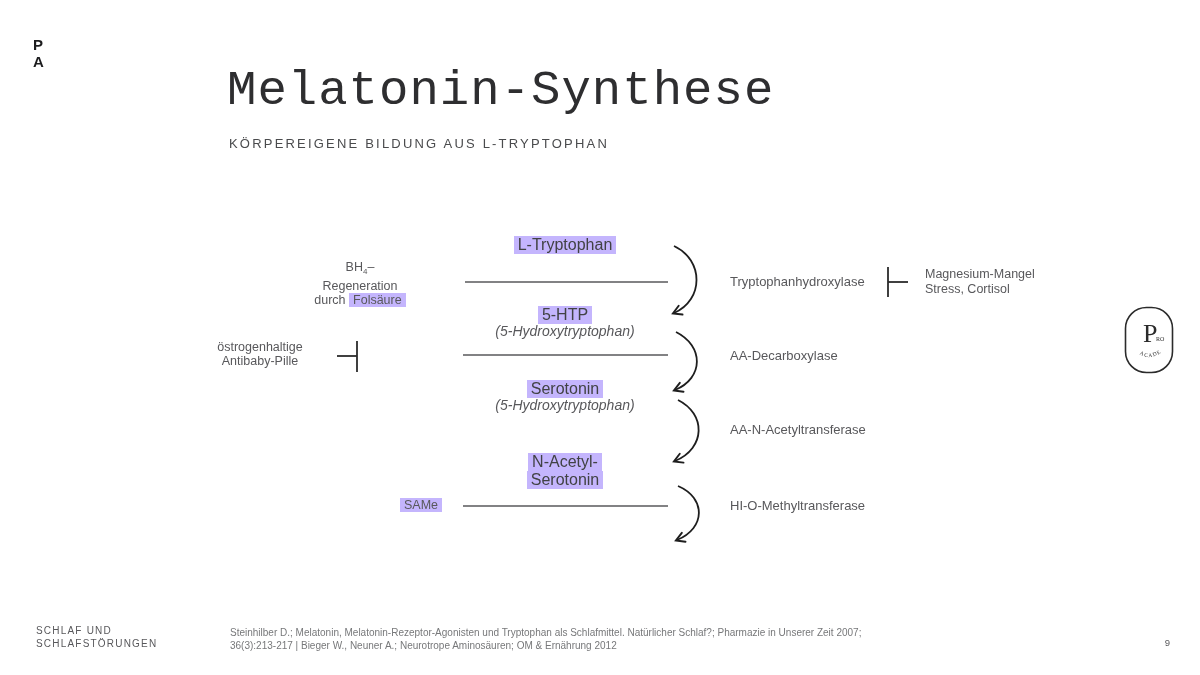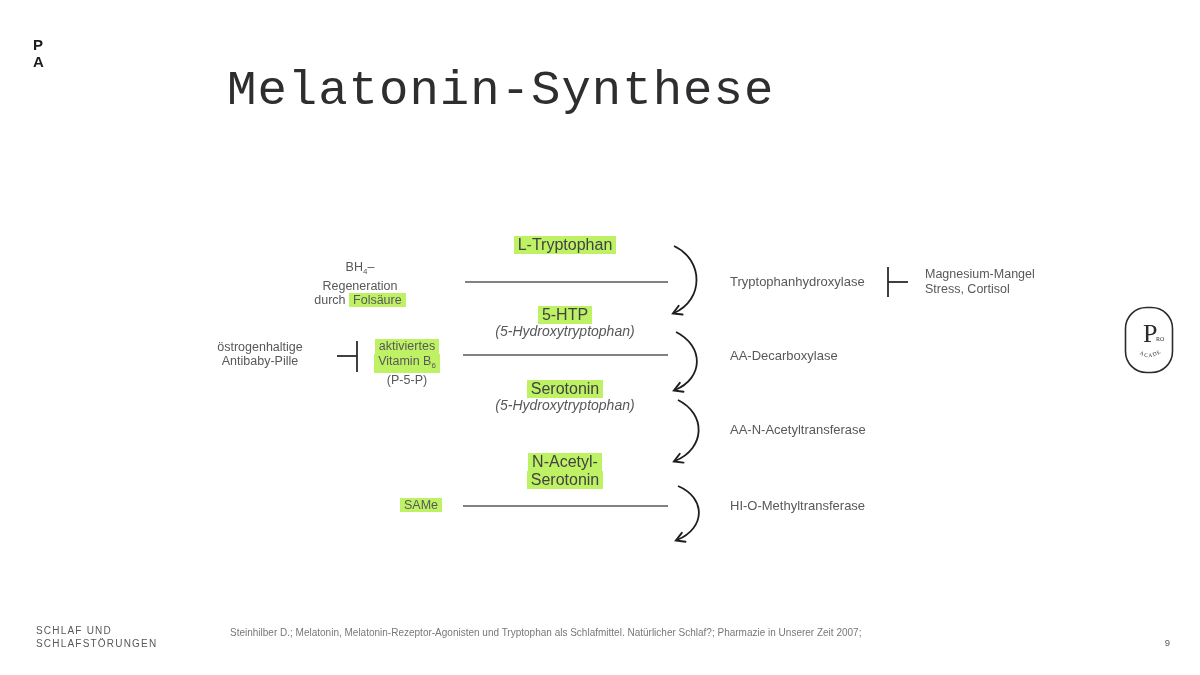--- a/index.html
+++ b/index.html
@@ -9,21 +9,21 @@
   }
   .abs{position:absolute;}
   
   .pa-logo{left:33px;top:36px;font-weight:bold;font-size:15px;line-height:17px;color:#1c1c1e;letter-spacing:0;}
   
   .title{left:227px;top:63px;font-size:49px;font-weight:100;color:#2e2e30;letter-spacing:1px;font-family:Liberation Mono, monospace;}
   .subtitle{left:229px;top:136px;font-size:13px;color:#4a4b4d;letter-spacing:2.2px;}
   
   .met{left:465px;width:200px;text-align:center;font-size:16px;color:#414244;line-height:18px;}
   .met .sub{font-size:14px;color:#58585b;line-height:14px;display:block;font-style:italic;}
-  .hl{background:#bef264;padding:0 4px;display:inline-block;}
+  .hl{background:#c4b5fd;padding:0 4px;display:inline-block;}
   
   .side{font-size:12.5px;color:#58585b;line-height:14px;}
   .right-align{text-align:center;}
   .enzyme{left:730px;font-size:13px;color:#58585b;}
   .subscript{font-size:8px;vertical-align:-3px;}
   
   .footer-left{left:36px;top:624px;font-size:10px;letter-spacing:1.2px;color:#58585b;line-height:13px;}
   .citation{left:230px;top:626px;font-size:10px;color:#77787a;line-height:13px;}
   .pagenum{left:1150px;top:637px;width:20px;text-align:right;font-size:9.5px;color:#58585b;}
   svg text{font-family:"Liberation Serif",serif;}
@@ -32,20 +32,21 @@
 <body>
 
 <div id="slide">
 
   <div class="abs pa-logo">
     <div>P</div>
     <div>A</div>
   </div>
 
   <div class="abs title">Melatonin-Synthese</div>
+  <div class="abs subtitle">KÖRPEREIGENE BILDUNG AUS L-TRYPTOPHAN</div>
 
   <svg class="abs" style="left:0;top:0;pointer-events:none;" width="1200" height="675" viewBox="0 0 1200 675">
     <defs>
       <marker id="arrow" viewBox="0 0 12 12" refX="8" refY="6" markerWidth="8" markerHeight="8" orient="auto-start-reverse">
         <path d="M 2 2 L 9 6 L 2 10" fill="none" stroke="#1e1e1e" stroke-width="1.6" stroke-linecap="round"></path>
       </marker>
     </defs>
 
     <line x1="465" y1="282" x2="668" y2="282" stroke="#58585b" stroke-width="1.4"></line>
     <line x1="463" y1="355" x2="668" y2="355" stroke="#58585b" stroke-width="1.4"></line>
@@ -91,25 +92,20 @@
     <div>
       <span>durch </span><span class="hl">Folsäure</span>
     </div>
   </div>
 
   <div class="abs side right-align" style="right:870px;top:340px;width:140px;">
     <div>östrogenhaltige</div>
     <div>Antibaby-Pille</div>
   </div>
 
-  <div class="abs side" style="left:346px;top:339px;width:122px;text-align:center;line-height:15px;">
-    <span class="hl">aktiviertes</span><br>
-    <span class="hl"><span>Vitamin B</span><span class="subscript">6</span></span><br>
-    <span>(P-5-P)</span>
-  </div>
 
   <div class="abs side" style="left:400px;top:498px;">
     <span class="hl">SAMe</span>
   </div>
 
   <div class="abs enzyme" style="top:274px;">Tryptophanhydroxylase</div>
   <div class="abs enzyme" style="top:348px;">AA-Decarboxylase</div>
   <div class="abs enzyme" style="top:422px;">AA-N-Acetyltransferase</div>
   <div class="abs enzyme" style="top:498px;">HI-O-Methyltransferase</div>
 
@@ -127,16 +123,17 @@
       <textPath href="#arcpath" startOffset="4">ACADEMY</textPath>
     </text>
   </svg>
 
   <div class="abs footer-left">
     <div>SCHLAF UND</div>
     <div>SCHLAFSTÖRUNGEN</div>
   </div>
   <div class="abs citation">
     <div>Steinhilber D.; Melatonin, Melatonin-Rezeptor-Agonisten und Tryptophan als Schlafmittel. Natürlicher Schlaf?; Pharmazie in Unserer Zeit 2007;</div>
+    <div>36(3):213-217 | Bieger W., Neuner A.; Neurotrope Aminosäuren; OM &amp; Ernährung 2012</div>
   </div>
   <div class="abs pagenum">9</div>
 
 </div>
 
 </body></html>

